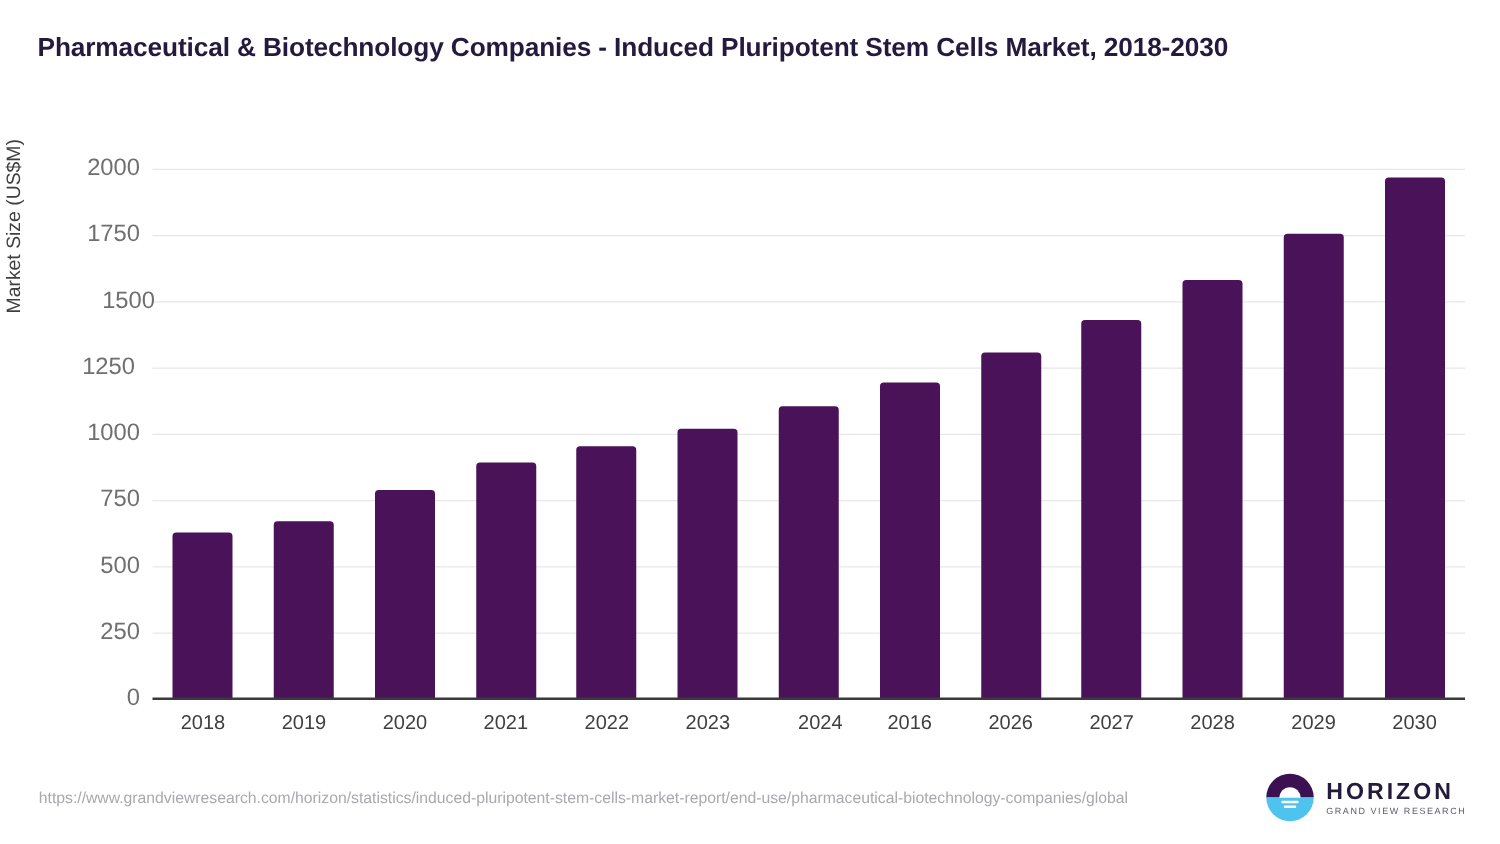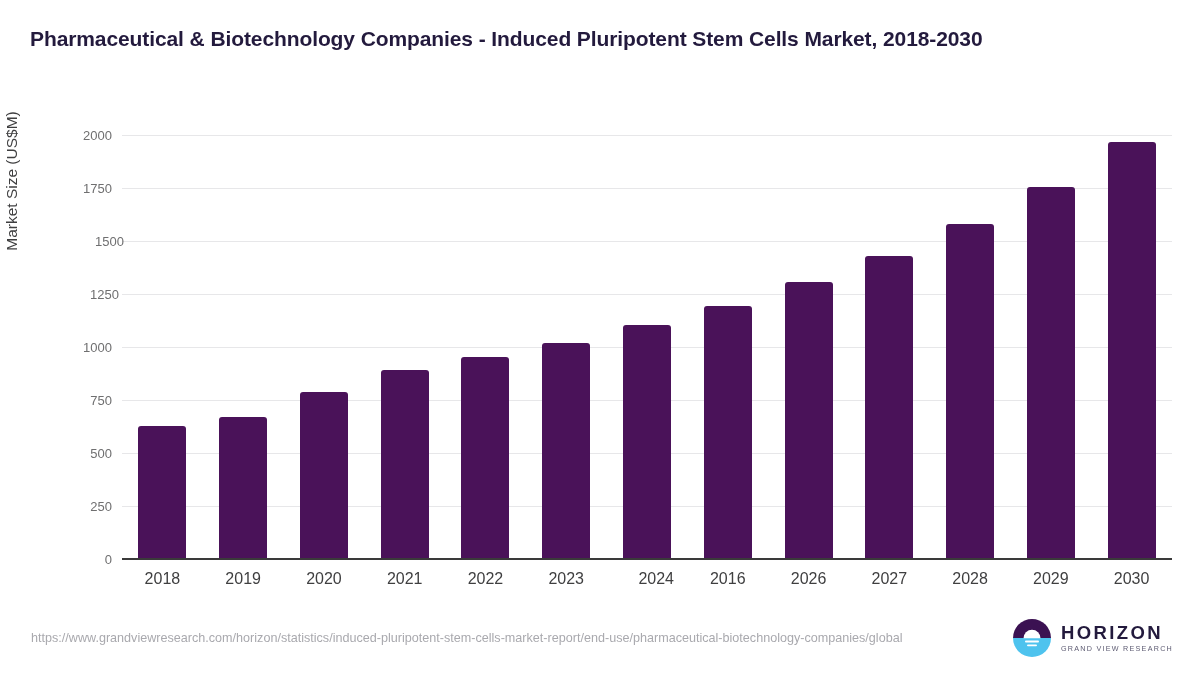--- a/index.html
+++ b/index.html
@@ -55,21 +55,21 @@
     left: 122px;
     top: 558px;
     width: 1050px;
     height: 2px;
     background: #3a3a3a;
   }
   .ytick-label {
     position: absolute;
     width: 68px;
     text-align: right;
-    font-size: 13px;
+    font-size: 19px;
     color: #6f6f70;
     transform: translateY(-50%);
   }
   .y-axis-title {
     position: absolute;
     left: -168px;
     top: 172px;
     width: 360px;
     text-align: center;
     font-size: 15.5px;
@@ -176,21 +176,21 @@
         <div class="bar" title="2030: 1965" style="left: 985.615px; width: 48px; height: 416.58px; background: rgb(74, 18, 89);"></div>
       </div>
   </div>
 
   <div id="yticks">
       <div class="ytick-label" style="left: 44px; top: 559px;">0</div>
       <div class="ytick-label" style="left: 44px; top: 506px;">250</div>
       <div class="ytick-label" style="left: 44px; top: 453px;">500</div>
       <div class="ytick-label" style="left: 44px; top: 400px;">750</div>
       <div class="ytick-label" style="left: 44px; top: 347px;">1000</div>
-      <div class="ytick-label" style="left: 51px; top: 294px;">1250</div>
+      <div class="ytick-label" style="left: 40px; top: 294px;">1250</div>
       <div class="ytick-label" style="left: 56px; top: 241px;">1500</div>
       <div class="ytick-label" style="left: 44px; top: 188px;">1750</div>
       <div class="ytick-label" style="left: 44px; top: 135px;">2000</div>
     </div>
   <div class="y-axis-title">Market Size (US$M)</div>
 
   <div class="axis-baseline"></div>
   <div id="xticks">
       <div class="xtick-label" style="left: 122.385px; text-align: center;">2018</div>
       <div class="xtick-label" style="left: 203.154px;">2019</div>

